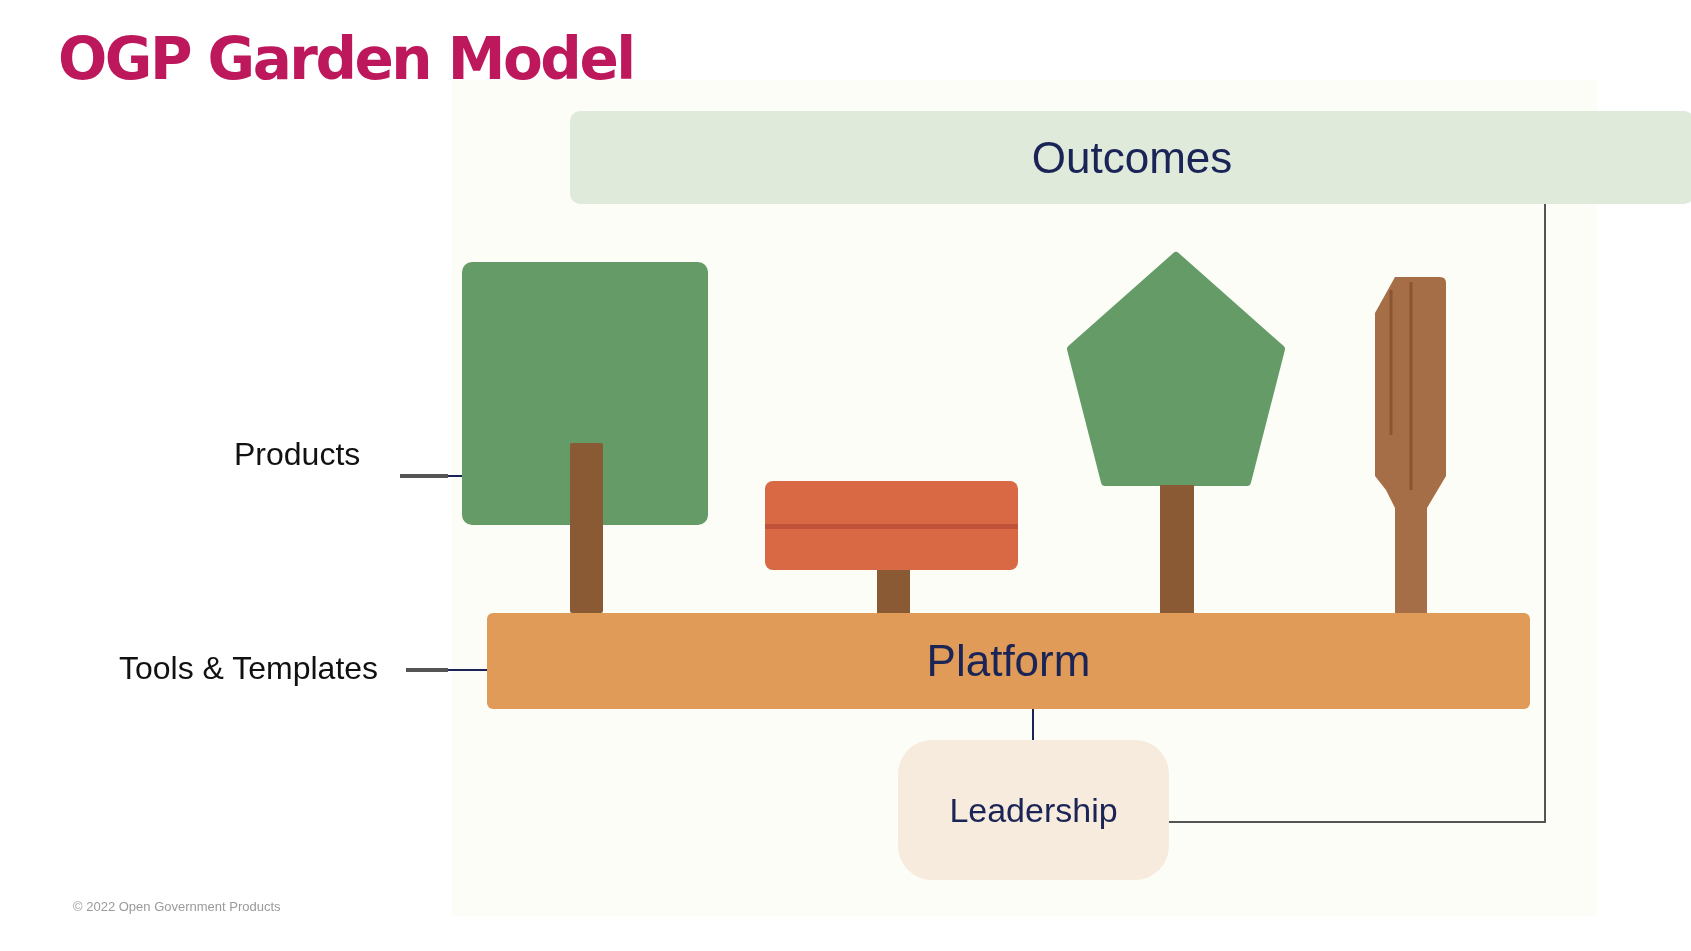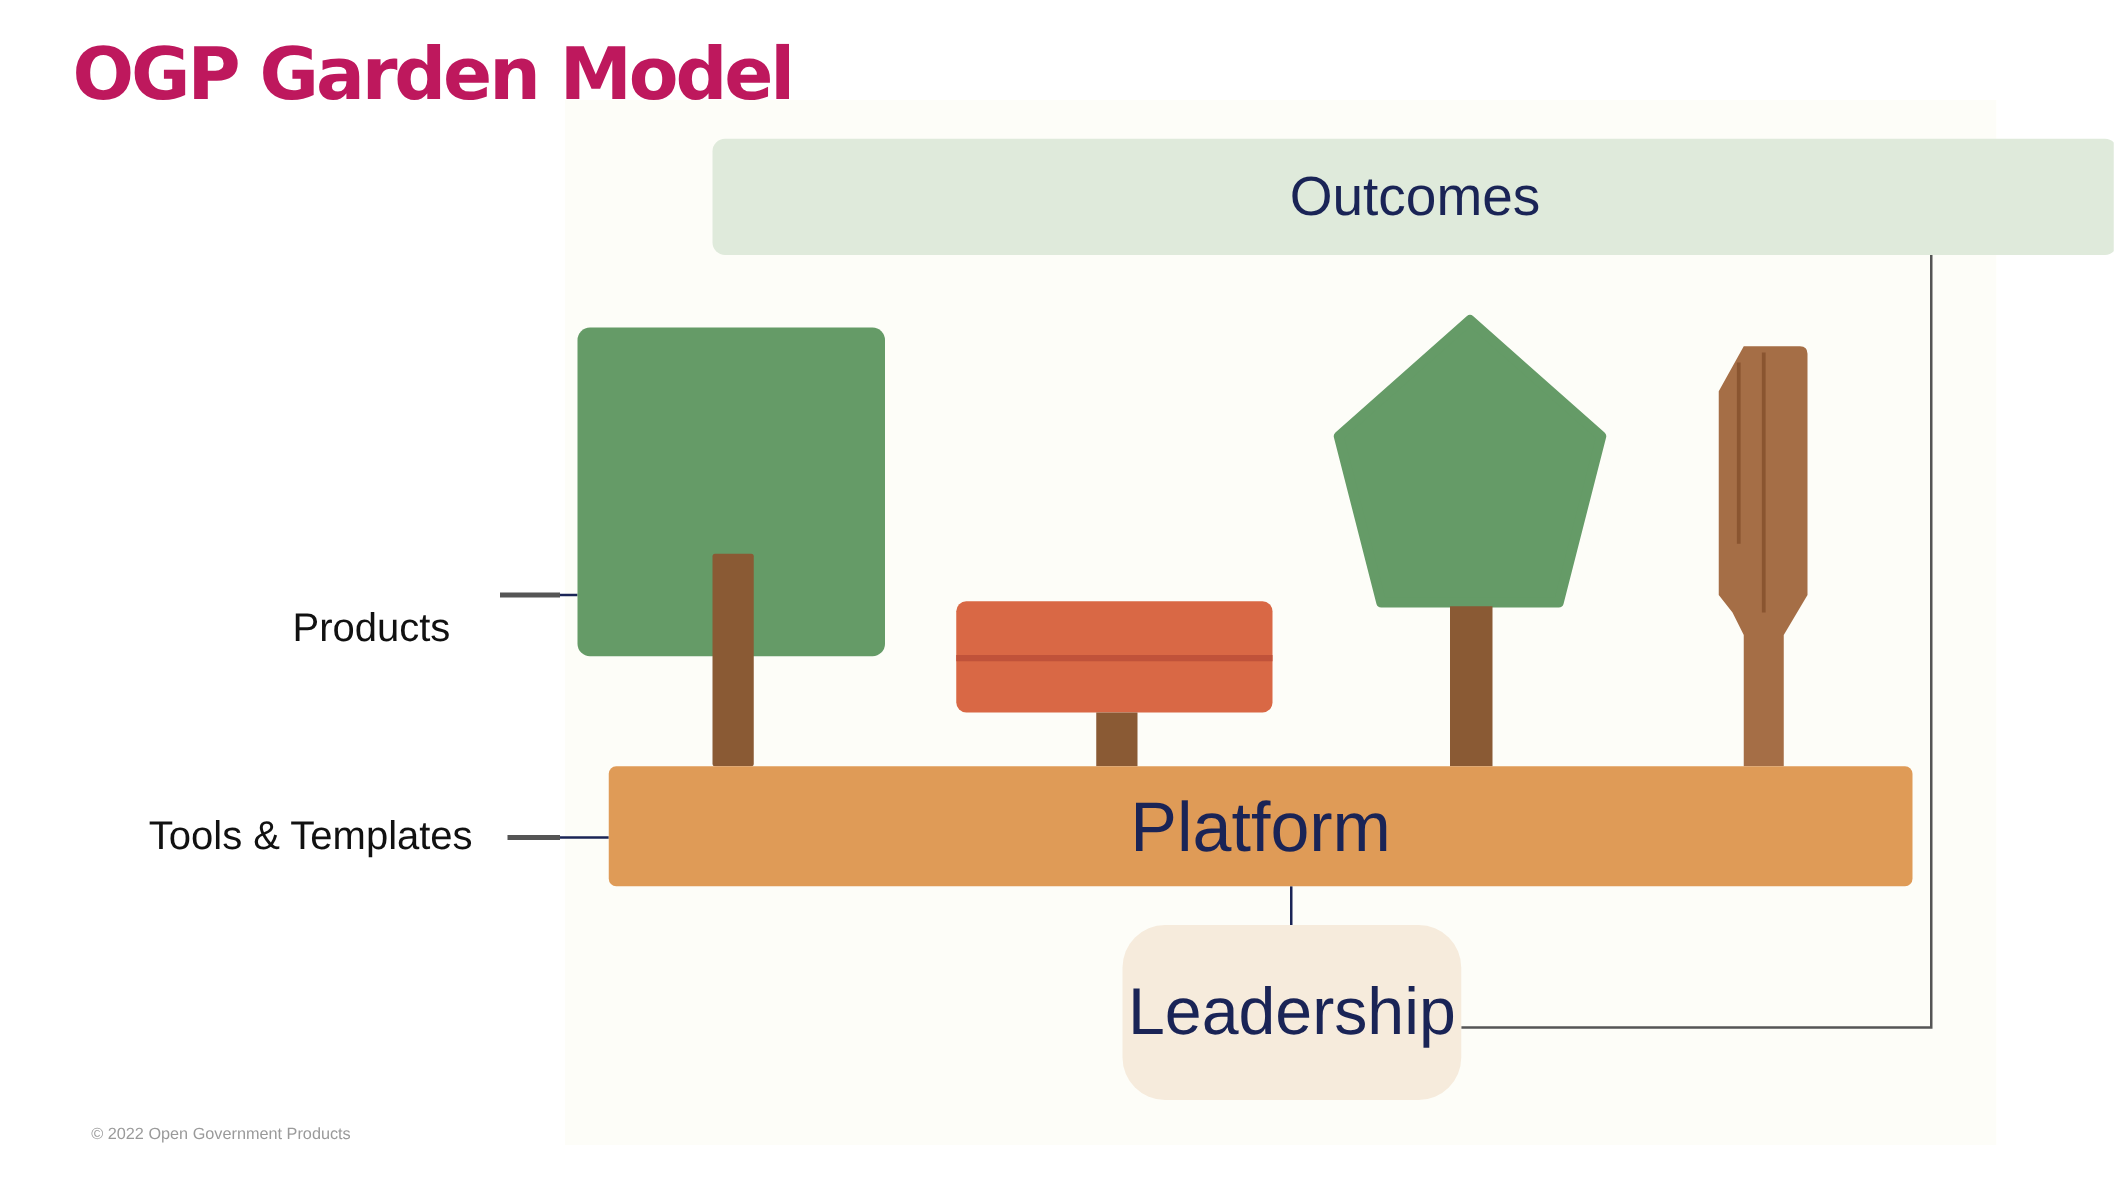--- a/index.html
+++ b/index.html
@@ -21,27 +21,27 @@
   .outcomes {
     left: 570px; top: 111px; width: 1124px; height: 93px;
     background: #dfeadb; border-radius: 10px;
     display: flex; align-items: center; justify-content: center;
     font-size: 44px; color: #1a2456;
   }
   .platform {
     left: 487px; top: 613px; width: 1043px; height: 96px;
     background: #df9b57; border-radius: 6px;
     display: flex; align-items: center; justify-content: center;
-    font-size: 56px; color: #1a2456;
+    font-size: 44px; color: #1a2456;
   }
   .leader {
     left: 898px; top: 740px; width: 271px; height: 140px;
     background: #f6ebdc; border-radius: 34px;
     display: flex; align-items: center; justify-content: center; 
-    font-size: 53px; line-height: 48px; color: #1a2456;
+    font-size: 34px; line-height: 48px; color: #1a2456;
   }
   .side-label {
     font-family: "Liberation Sans", sans-serif; font-size: 32px; color: #111;
   }
   .footer {
     position: absolute; left: 73px; top: 899px;
     font-size: 13px; color: #9a9a9a;
   }
   svg.diagram { position: absolute; left: 0; top: 0; }
 </style>
@@ -82,16 +82,16 @@
 <div class="abs outcomes">Outcomes</div>
 
 <div class="abs platform">Platform</div>
 
 <div class="abs leader">
   <div>
     <div>Leadership</div>
   </div>
 </div>
 
-<div class="abs side-label" style="left:234px; top:484px;">Products</div>
+<div class="abs side-label" style="left:234px; top:436px;">Products</div>
 <div class="abs side-label" style="left:119px; top:650px;">Tools &amp; Templates</div>
 
 <div class="footer">© 2022 Open Government Products</div>
 
 </body></html>

